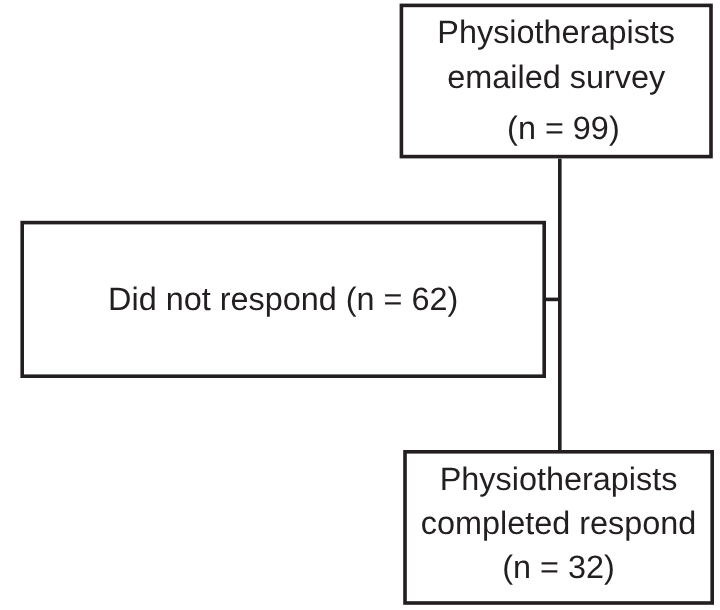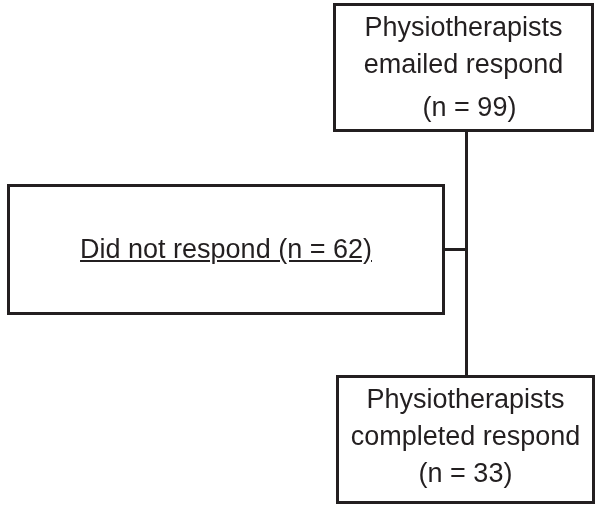--- a/index.html
+++ b/index.html
@@ -34,28 +34,27 @@
     top: 3px;
     width: 261px;
     height: 129px;
     padding-top: 3px;
   }
   .node-emailed .count-line {
     margin-top: 6px;
     padding-left: 12px;
   }
   .node-no-response {
-    left: 7px;
+    left: 17px;
     top: 184px;
     width: 438px;
     height: 131px;
     display: flex;
     align-items: center;
     justify-content: center;
-    text-decoration: underline;
   }
   .node-completed {
     left: 336px;
     top: 375px;
     width: 259px;
     height: 129px;
     padding-top: 3px;
   }
   .edge {
     position: absolute;
@@ -78,27 +77,27 @@
 <body>
 
 <div class="canvas">
 
   <div class="edge edge-vertical"></div>
 
   <div class="edge edge-branch"></div>
 
   <div class="node node-emailed">
     <div class="text-line">Physiotherapists</div>
-    <div class="text-line">emailed respond</div>
+    <div class="text-line">emailed survey</div>
     <div class="text-line count-line">(n = 99)</div>
   </div>
 
   <div class="node node-no-response">
     <div class="text-line">Did not respond (n = 62)</div>
   </div>
 
   <div class="node node-completed">
     <div class="text-line">Physiotherapists</div>
     <div class="text-line">completed respond</div>
-    <div class="text-line count-line">(n = 33)</div>
+    <div class="text-line count-line">(n = 32)</div>
   </div>
 
 </div>
 
 </body></html>

